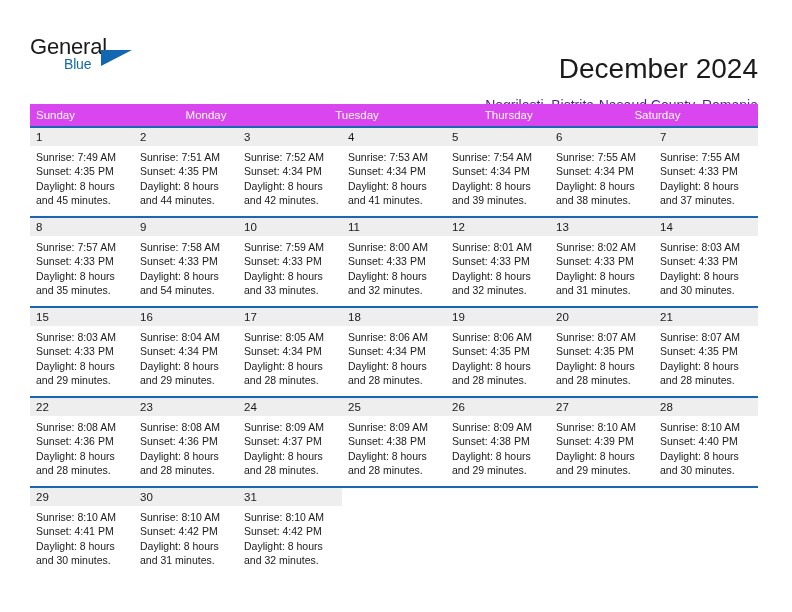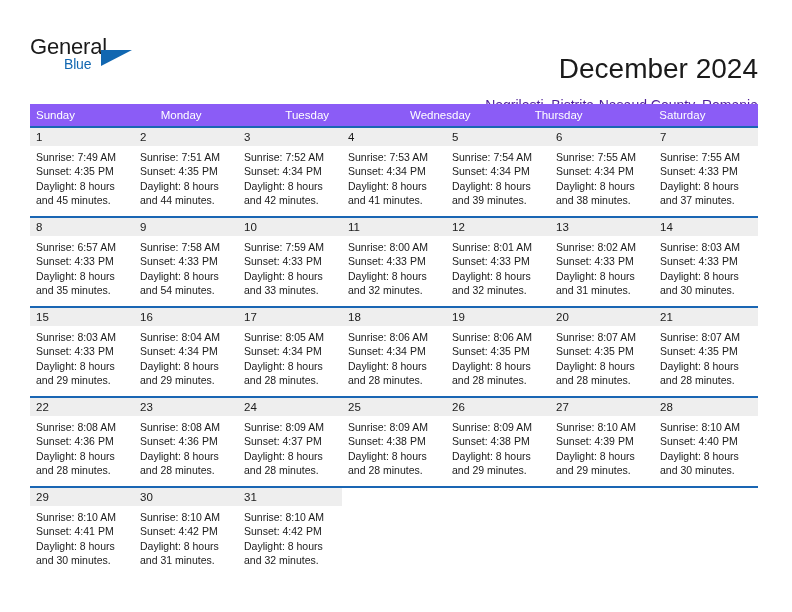--- a/index.html
+++ b/index.html
@@ -90,21 +90,21 @@
   
   .calendar {
     position: absolute;
     left: 30px;
     top: 104px;
     width: 728px;
   }
 
   .dow-row {
     display: flex;
-    background: #8b5cf6;
+    background: #d946ef;
     height: 22px;
     gap: 20px;
   }
   .dow-cell {
     flex: 1 1 0;
     color: #ffffff;
     font-size: 11.5px;
     line-height: 22px;
     padding-left: 6px;
     box-sizing: border-box;
@@ -170,21 +170,20 @@
       <div class="cal-subtitle">Negrilesti, Bistrita-Nasaud County, Romania</div>
     </div>
 
   </div>
 
   <div class="calendar">
     <div class="dow-row" id="dow-row">
         <div class="dow-cell">Sunday</div>
         <div class="dow-cell">Monday</div>
         <div class="dow-cell">Tuesday</div>
-        <div class="dow-cell">Wednesday</div>
         <div class="dow-cell">Thursday</div>
         <div class="dow-cell">Saturday</div>
       </div>
     <div id="weeks-container">
         <div class="week">
           <div class="week-sep"></div>
           <div class="week-row">
             <div class="day-cell">
               <div class="day-num-band">
                 <div class="day-num">1</div>
@@ -265,21 +264,21 @@
           </div>
         </div>
         <div class="week">
           <div class="week-sep"></div>
           <div class="week-row">
             <div class="day-cell">
               <div class="day-num-band">
                 <div class="day-num">8</div>
               </div>
               <div class="day-body">
-                <div class="day-line">Sunrise: 6:57 AM</div>
+                <div class="day-line">Sunrise: 7:57 AM</div>
                 <div class="day-line">Sunset: 4:33 PM</div>
                 <div class="day-line">Daylight: 8 hours</div>
                 <div class="day-line">and 35 minutes.</div>
               </div>
             </div>
             <div class="day-cell">
               <div class="day-num-band">
                 <div class="day-num">9</div>
               </div>
               <div class="day-body">

